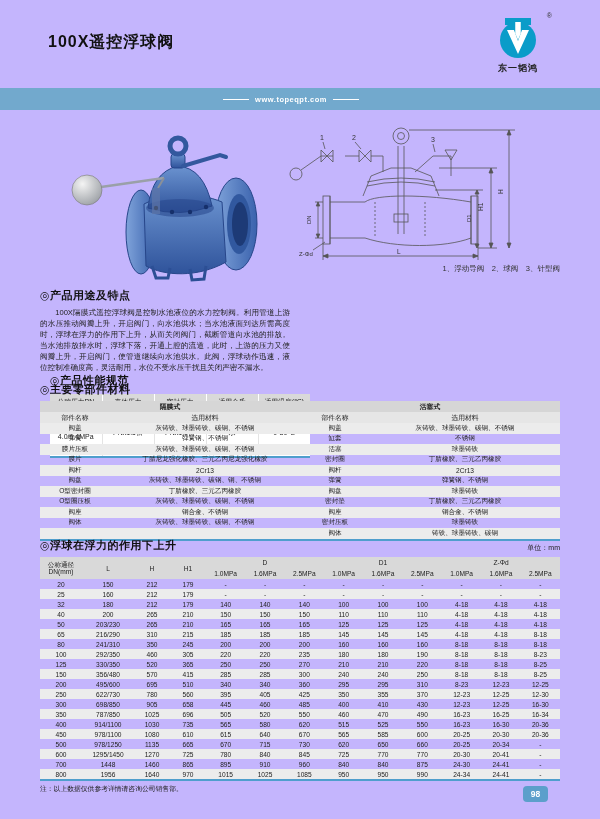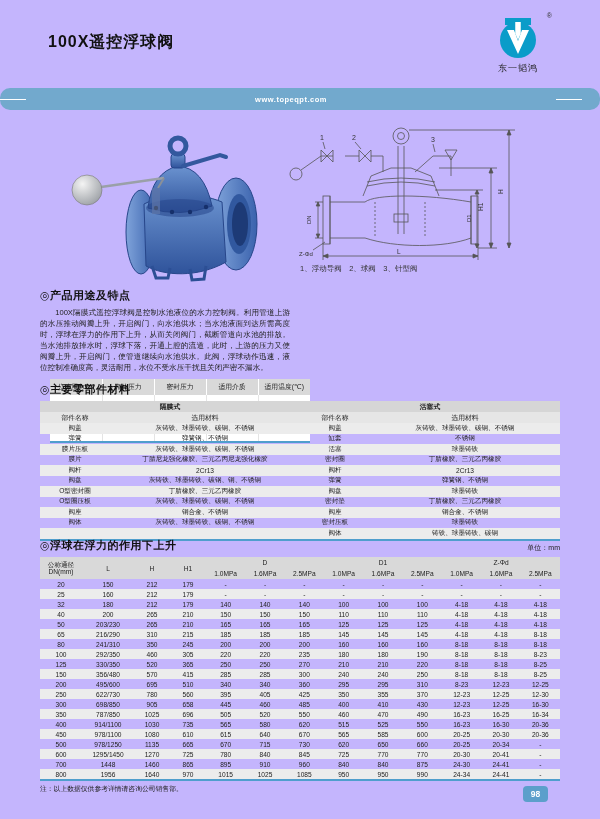--- a/index.html
+++ b/index.html
@@ -9,33 +9,33 @@
     font-family:"Liberation Sans","DejaVu Sans",sans-serif; color:#222;
     margin:0 auto; overflow:hidden;
   }
   
   .hdr-title {
     position:absolute; left:48px; top:32px; font-size:16px; font-weight:bold;
     color:#111; letter-spacing:1px;
   }
   .brand { position:absolute; right:52px; top:14px; width:60px; text-align:center; }
   .brand .reg { position:absolute; right:-4px; top:-2px; font-size:7px; color:#333; }
-  .brand-name { font-size:9px; font-weight:normal; color:#222; letter-spacing:1px; margin-top:2px; }
+  .brand-name { font-size:9px; font-weight:bold; color:#222; letter-spacing:1px; margin-top:2px; }
   
   .banner {
     position:absolute; left:0; top:88px; width:600px; height:22px; background:#72a9cd;
-    display:flex; align-items:center; justify-content:space-between; padding-right:18px;border-radius:10px;
+    display:flex; align-items:center; justify-content:center; padding-right:18px;
   }
   .banner .dash { width:26px; height:1px; background:#ffffff; }
   .banner .site { color:#ffffff; font-size:7.5px; font-weight:bold; margin:0 6px; letter-spacing:.5px; }
   
   .figures { position:absolute; left:40px; top:116px; width:520px; height:170px; display:flex; }
   .fig-photo { width:235px; height:168px; }
   .fig-draw  { width:285px; height:168px; position:relative; }
-  .fig-caption { position:absolute; left:40px; top:148px; width:100%; text-align:left; font-size:7.5px; color:#333; }
+  .fig-caption { position:absolute; left:40px; top:148px; width:100%; text-align:right; font-size:7.5px; color:#333; }
   
   .sec-title { font-size:11px; font-weight:bold; color:#111; letter-spacing:.5px; }
   .two-col { position:absolute; left:40px; top:288px; width:520px; display:flex;flex-direction:column; }
   .col-left { width:250px; }
   .col-right { width:270px; padding-left:10px; }
   .features-body {
     margin-top:4px; font-size:7.6px; line-height:11px; text-align:justify;
     text-indent:2em; color:#222;
   }
   
@@ -199,20 +199,21 @@
     </div>
   </div>
   <div class="fig-caption" style="left:300px; width:260px; top:264px; position:absolute;">1、浮动导阀　2、球阀　3、针型阀</div>
 
   <div class="two-col">
     <div class="col-left">
       <div class="sec-title">◎产品用途及特点</div>
       <div class="features-body">100X隔膜式遥控浮球阀是控制水池液位的水力控制阀。利用管道上游的水压推动阀瓣上升，开启阀门，向水池供水；当水池液面到达所需高度时，浮球在浮力的作用下上升，从而关闭阀门，截断管道向水池的排放。当水池排放掉水时，浮球下落，开通上腔的流道，此时，上游的压力又使阀瓣上升，开启阀门，使管道继续向水池供水。此阀，浮球动作迅速，液位控制准确度高，灵活耐用，水位不受水压干扰且关闭严密不漏水。</div>
     </div>
     <div class="col-right">
+      <div class="sec-title">◎产品性能规范</div>
       <div class="specs-wrap blue-underline">
         <table class="specs-table">
           <thead>
               <tr id="specs-head">
                 <th>公称压力PN</th>
                 <th>壳体压力</th>
                 <th>密封压力</th>
                 <th>适用介质</th>
                 <th>适用温度(℃)</th>
               </tr>

